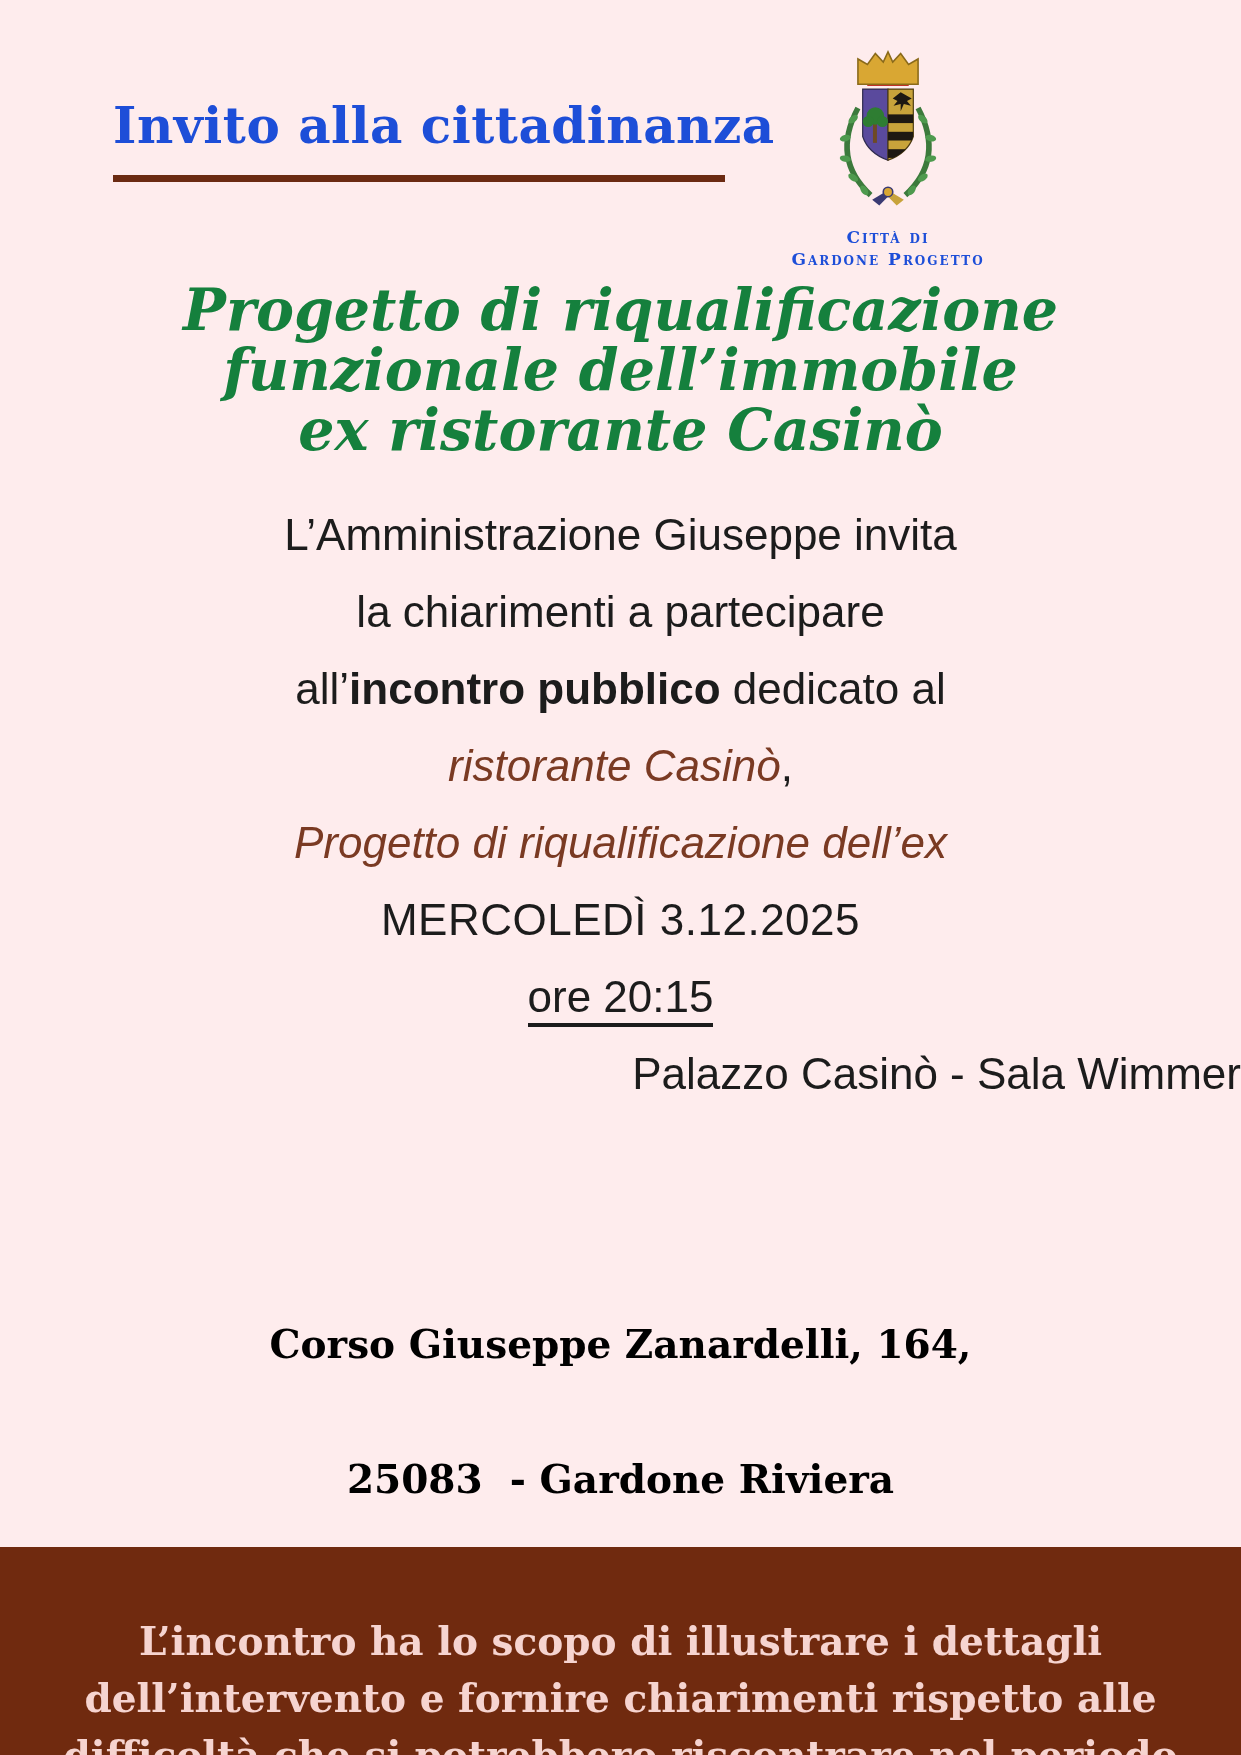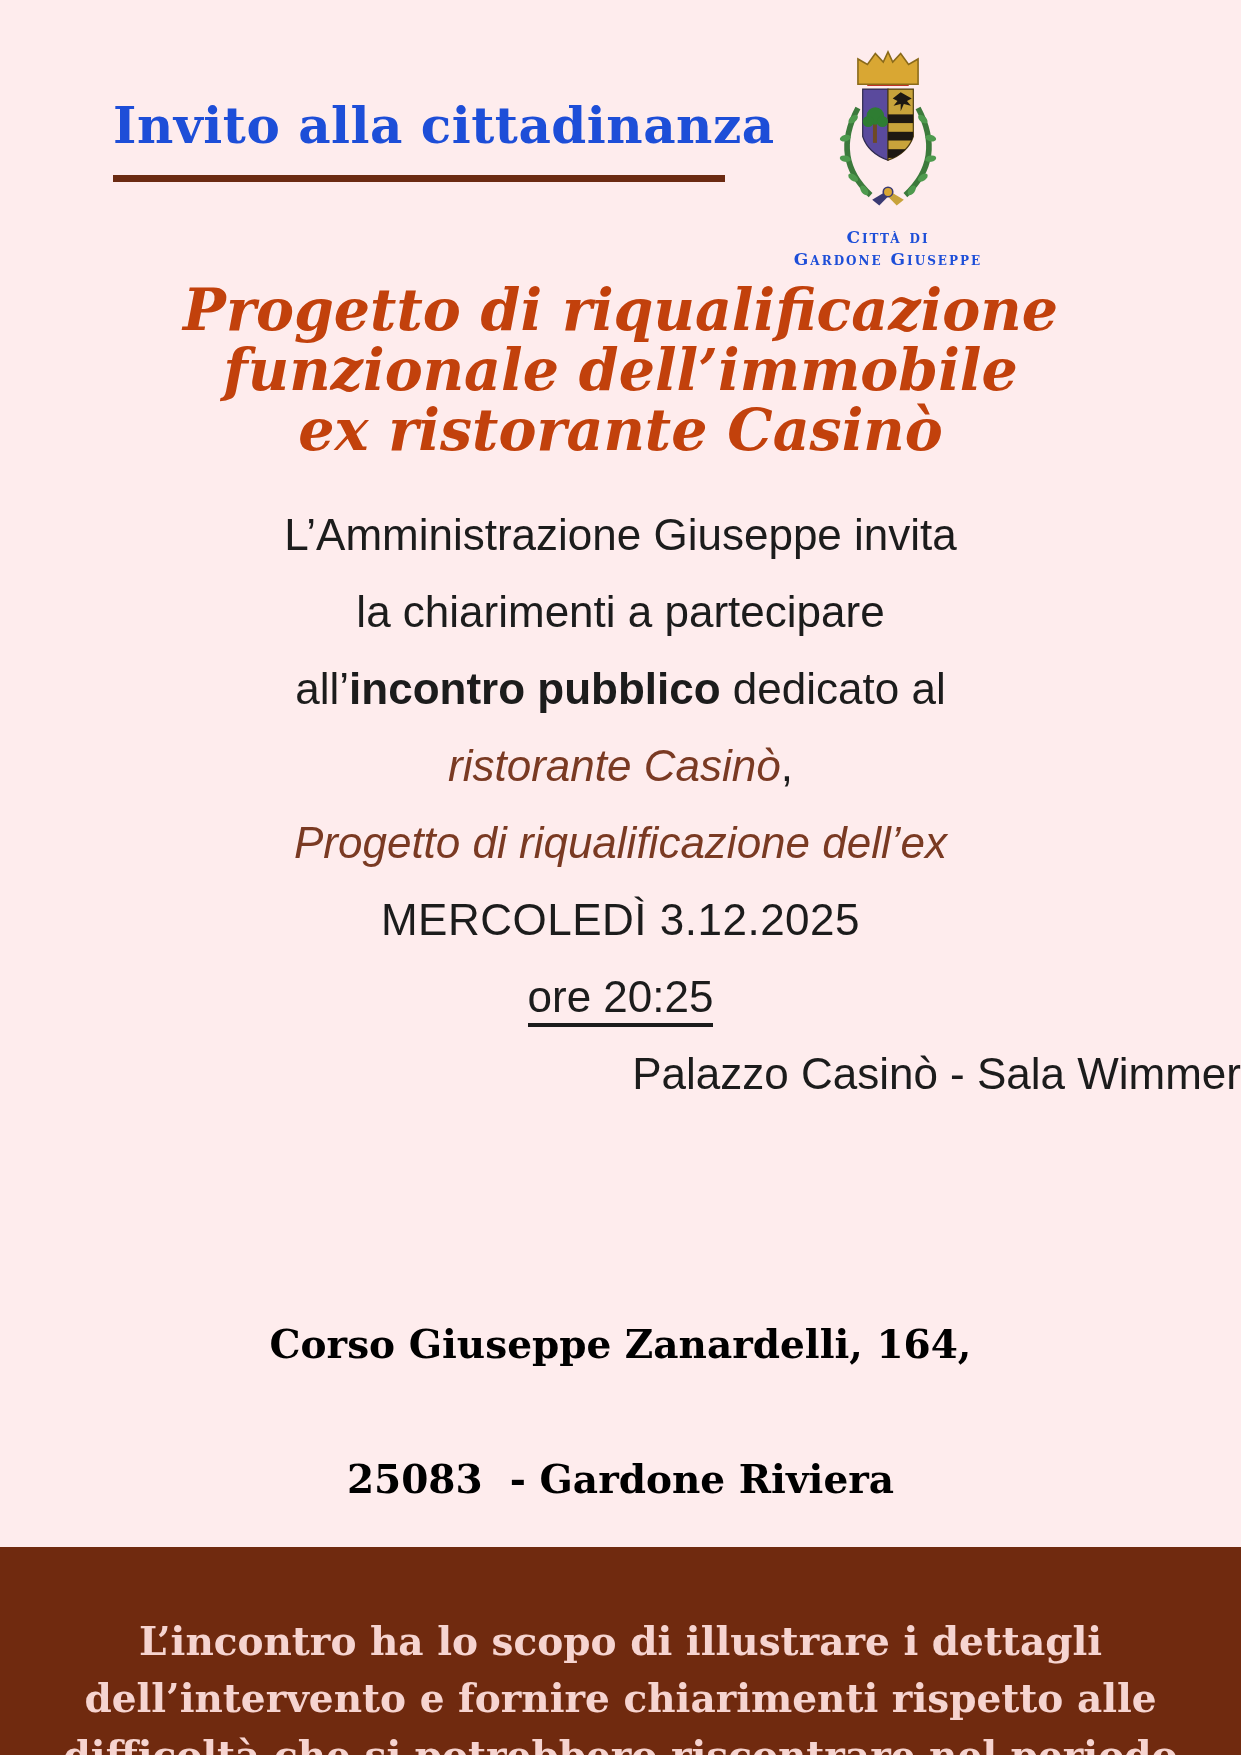--- a/index.html
+++ b/index.html
@@ -26,21 +26,21 @@
   .logo-caption{
     font-family:"DejaVu Serif", serif;
     font-variant:small-caps; font-weight:600;
     font-size:17px; line-height:1.3; letter-spacing:2px; color:#1d4ed8;
   }
   
   .event-heading{
     margin-top:28px; text-align:center;
     font-family:"DejaVu Serif", serif;
     font-style:italic; font-weight:bold;
-    font-size:57px; line-height:60px; color:#c2410c;
+    font-size:57px; line-height:60px; color:#15803d;
   }
   
   .invitation{ margin-top:36px; text-align:center; color:#1c1c1c; }
   .invitation .line{ font-size:44px; line-height:77px; font-weight:400; }
   .accent-line{
     color:#7a3a23; font-style:italic; font-weight:bold;
   }
   .accent-line .comma{ color:#1c1c1c; font-style:normal; }
   .bold-seg{ font-weight:bold; }
   .event-date{ font-weight:bold; font-size:46px; letter-spacing:0.5px; }
@@ -111,39 +111,39 @@
       <circle cx="84" cy="96" r="11" fill="#2e7d32"></circle>
       <circle cx="75" cy="103" r="7" fill="#2e7d32"></circle>
       <circle cx="93" cy="103" r="7" fill="#2e7d32"></circle>
 
       <path d="M100,190 l-20,12 l9,7 l13,-13 Z" fill="#3a3a73"></path>
       <path d="M100,190 l20,12 l-9,7 l-13,-13 Z" fill="#c8a33b"></path>
       <circle cx="100" cy="192" r="6" fill="#d9a733" stroke="#3a3a73" stroke-width="2"></circle>
     </svg>
     <div class="logo-caption">
       <div>Città di</div>
-      <div>Gardone Giuseppe</div>
+      <div>Gardone Progetto</div>
     </div>
   </div>
 </div>
 
 <div class="event-heading">
   <div>Progetto di riqualificazione</div>
   <div>funzionale dell’immobile</div>
   <div>ex ristorante Casinò</div>
 </div>
 
 <div class="invitation">
   <div class="line">L’Amministrazione Giuseppe invita</div>
   <div class="line">la chiarimenti a partecipare</div>
   <div class="line"><span>all’</span><span class="bold-seg">incontro pubblico</span><span> dedicato al</span></div>
   <div class="line accent-line"><span>ristorante Casinò</span><span class="comma">,</span></div>
   <div class="line accent-line">Progetto di riqualificazione dell’ex</div>
   <div class="line event-date">MERCOLEDÌ 3.12.2025</div>
-  <div class="line event-time"><span>ore 20:25</span></div>
+  <div class="line event-time"><span>ore 20:15</span></div>
   <div class="line event-venue">Palazzo Casinò - Sala Wimmer</div>
 </div>
 
 <div class="address">
   <div>Corso Giuseppe Zanardelli, 164,</div>
   <div>25083  - Gardone Riviera</div>
 </div>
 
 <div class="footer">
   <div>L’incontro ha lo scopo di illustrare i dettagli</div>

